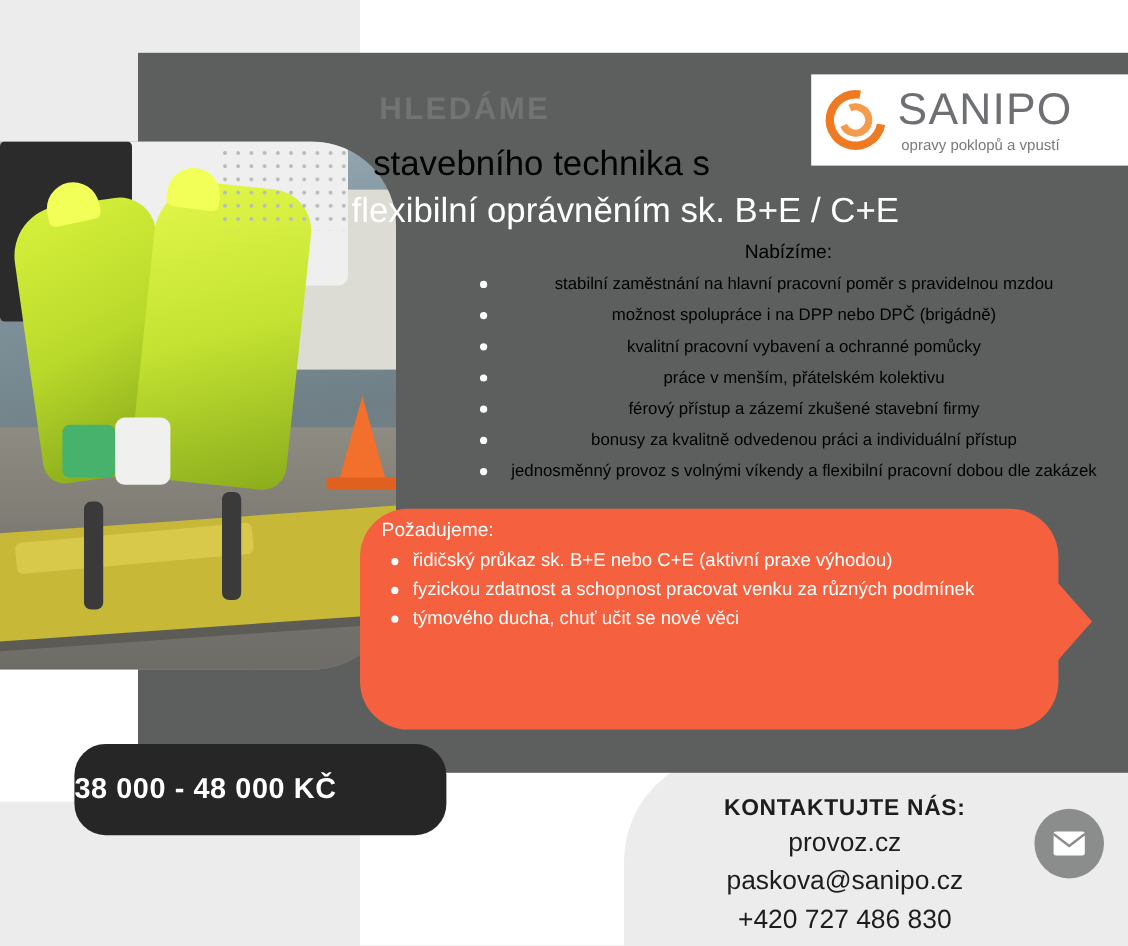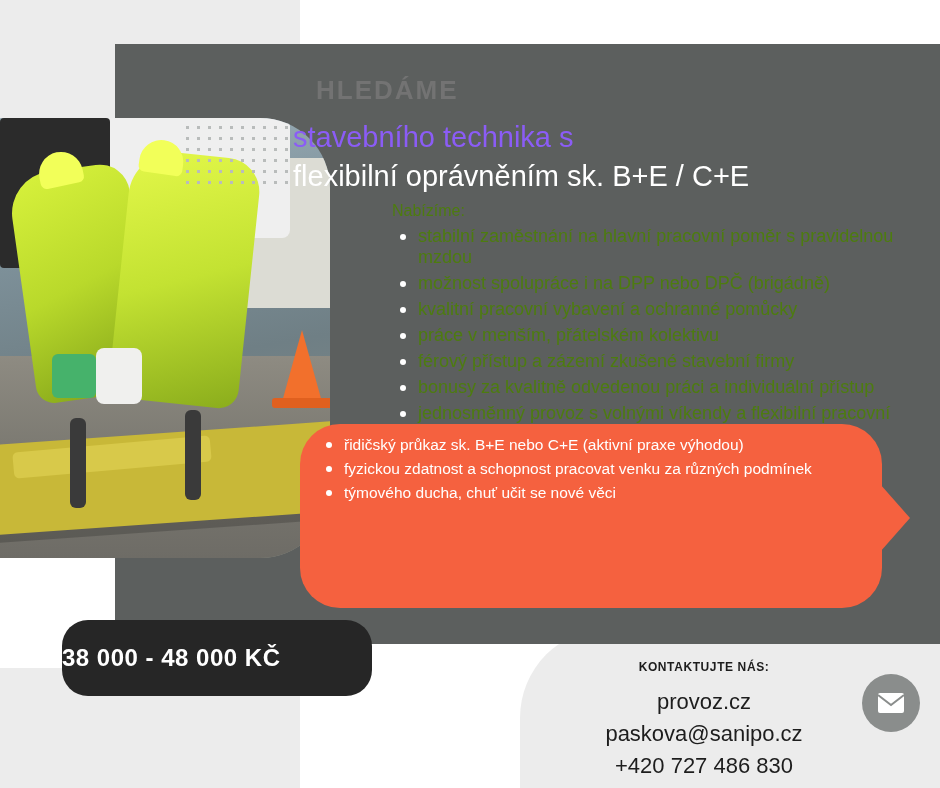--- a/index.html
+++ b/index.html
@@ -132,22 +132,22 @@
 
   
   .hledame {
     position: absolute; left: 316px; top: 75px;
     color: #737373;
     font-size: 26px;
     font-weight: bold;
     letter-spacing: 2px;
   }
   .head-line-1 {
-    position: absolute; left: 293px; top: 121px;
-    color: #8b5cf6; font-size: 29px; font-weight: 300;
+    position: absolute; left: 311px; top: 121px;
+    color: #000000; font-size: 29px; font-weight: 300;
   }
   .head-line-2 {
     position: absolute; left: 293px; top: 160px;
     color: #ffffff; font-size: 29px; font-weight: 300;
   }
 
   
   .logo-shape {
     position: absolute; left: 634px; top: 58px;
     width: 306px; height: 82px;
@@ -180,28 +180,29 @@
     font-size: 37px; color: #6d6f72; letter-spacing: 1px; line-height: 1;
     font-family: "Liberation Sans", sans-serif;
   }
   .logo-sub {
     font-size: 12.5px; color: #77797c; margin-top: 5px; margin-left: 3px;
   }
 
   
   .offer {
     position: absolute; left: 392px; top: 202px; width: 530px;
-    color: #4d7c0f;
+    color: #000000;
+    text-align: center;
   }
   .offer .heading { font-size: 16px; margin-bottom: 6px; }
   .offer ul { list-style: none; }
   .offer li {
     position: relative;
     padding-left: 26px;
-    font-size: 18px;
+    font-size: 14px;
     line-height: 21px;
     margin-bottom: 5px;
   }
   .offer li::before {
     content: "";
     position: absolute; left: 8px; top: 8px;
     width: 6px; height: 6px; border-radius: 50%;
     background: #ffffff;
   }
 
@@ -252,22 +253,22 @@
   }
 
   
   .contact {
     position: absolute; right: 26px; bottom: 6px;
     width: 420px;
     text-align: center;
     color: #1d1d1d;
   }
   .contact .title {
-    font-size: 12px; font-weight: bold; letter-spacing: 0.6px;
-    margin-bottom: 12px;
+    font-size: 19px; font-weight: bold; letter-spacing: 0.6px;
+    margin-bottom: 1px;
   }
   .contact .line { font-size: 22px; line-height: 32px; }
   .mail-badge {
     position: absolute; right: 20px; bottom: 56px;
     width: 58px; height: 58px; border-radius: 50%;
     background: #8a8d8c;
     display: flex; align-items: center; justify-content: center;
   }
   .mail-badge svg { width: 28px; height: 22px; }
 </style>
@@ -301,36 +302,47 @@
     <div class="bollard-2"></div>
   </div>
 
   <div class="dots"></div>
 
   <div class="hledame">HLEDÁME</div>
   <div class="head-line-1">stavebního technika s</div>
   <div class="head-line-2">flexibilní oprávněním sk. B+E / C+E</div>
 
   <div class="logo-shape"></div>
+  <div class="logo-box">
+    <div class="logo-mark">
+      <div class="ring"></div>
+      <div class="ring2"></div>
+    </div>
+    <div class="logo-text">
+      <div class="logo-title">SANIPO</div>
+      <div class="logo-sub">opravy poklopů a vpustí</div>
+    </div>
+  </div>
 
   <div class="offer">
     <div class="heading">Nabízíme:</div>
     <ul>
       <li>stabilní zaměstnání na hlavní pracovní poměr s pravidelnou mzdou</li>
       <li>možnost spolupráce i na DPP nebo DPČ (brigádně)</li>
       <li>kvalitní pracovní vybavení a ochranné pomůcky</li>
       <li>práce v menším, přátelském kolektivu</li>
       <li>férový přístup a zázemí zkušené stavební firmy</li>
       <li>bonusy za kvalitně odvedenou práci a individuální přístup</li>
       <li>jednosměnný provoz s volnými víkendy a flexibilní pracovní dobou dle zakázek</li>
     </ul>
   </div>
 
   <div class="req-panel">
     <div class="req-inner">
+      <div class="heading">Požadujeme:</div>
       <ul>
         <li>řidičský průkaz sk. B+E nebo C+E (aktivní praxe výhodou)</li>
         <li>fyzickou zdatnost a schopnost pracovat venku za různých podmínek</li>
         <li>týmového ducha, chuť učit se nové věci</li>
       </ul>
     </div>
   </div>
 
   <div class="salary">
     <span>38 000 - 48 000 KČ</span>

